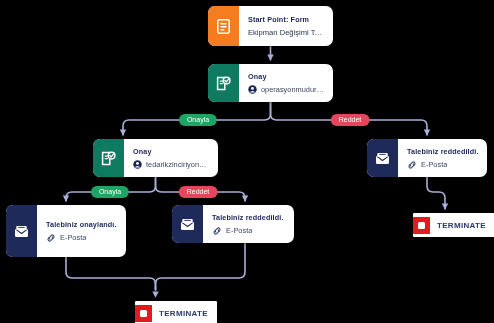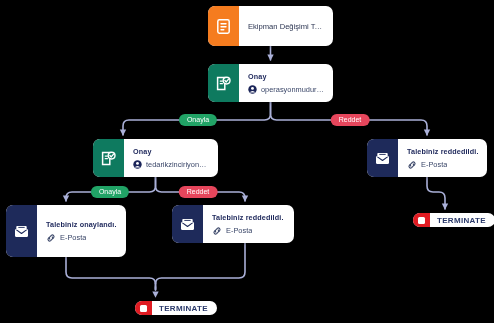--- a/index.html
+++ b/index.html
@@ -88,24 +88,24 @@
   #node-mail-rej-r { left: 367px; top: 139px; width: 120px; height: 38px; }
   #node-mail-ok    { left: 6px;   top: 205px; width: 120px; height: 52px; }
   #node-mail-rej-m { left: 172px; top: 205px; width: 122px; height: 38px; }
 
   
   .terminate {
     position: absolute;
     display: flex;
     align-items: center;
     background: #ffffff;
-    border-radius: 8px;
+    border-radius: 1px;
     box-shadow: 0 1px 3px rgba(0,0,0,0.30);
     overflow: hidden;
-    height: 14px;
+    height: 24px;
     z-index: 5;
   }
   .terminate .stop {
     width: 17px;
     height: 17px;
     flex: 0 0 17px;
     background: #e01b22;
     display: flex;
     align-items: center;
     justify-content: center;
@@ -188,20 +188,21 @@
       <span>
         <svg class="icn" width="13" height="15" viewBox="0 0 13 15">
           <rect x="0.8" y="0.8" width="11.4" height="13.4" rx="1.6" fill="none" stroke="#ffffff" stroke-width="1.5"></rect>
           <rect x="3.3" y="4.0" width="6.4" height="1.5" rx="0.7" fill="#ffffff"></rect>
           <rect x="3.3" y="7.0" width="6.4" height="1.5" rx="0.7" fill="#ffffff"></rect>
           <rect x="3.3" y="10.0" width="4.2" height="1.5" rx="0.7" fill="#ffffff"></rect>
         </svg>
       </span>
     </div>
     <div class="body">
+      <div class="title">Start Point: Form</div>
       <div class="sub plain">
         <span class="sub-text">Ekipman Değişimi Talep F...</span>
       </div>
     </div>
   </div>
 
   <div class="node" id="node-approve-1">
     <div class="strip strip-green">
       <span>
         <svg class="icn" width="15" height="15" viewBox="0 0 15 15">

